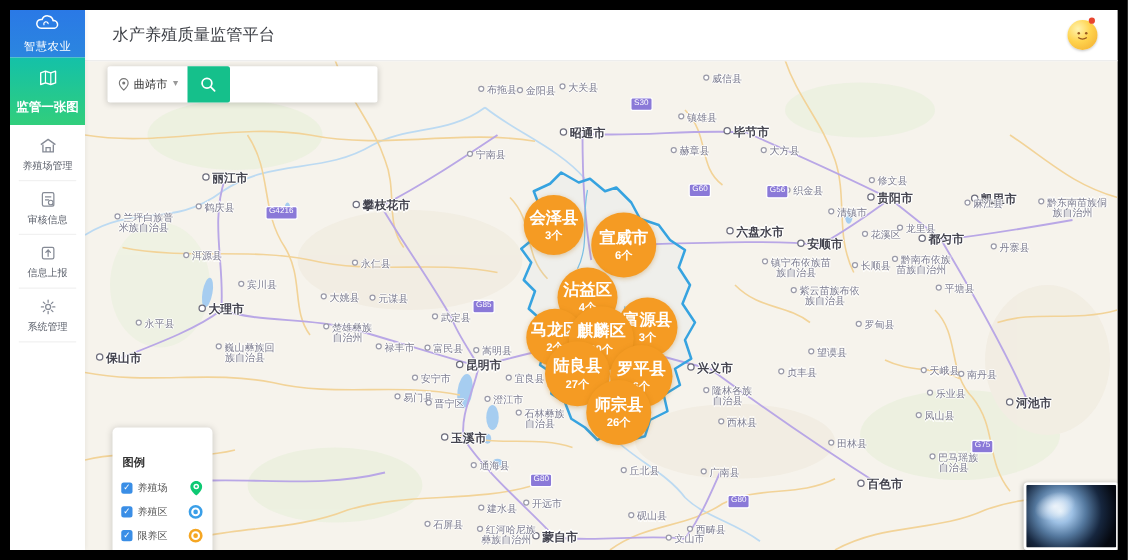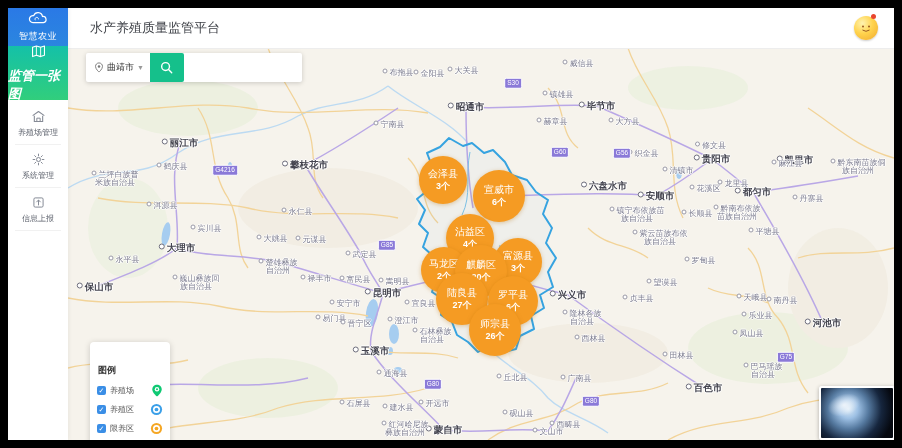--- a/index.html
+++ b/index.html
@@ -5,21 +5,21 @@
   html,body{margin:0;padding:0;background:#000;}
   body{font-family:"Liberation Sans","DejaVu Sans",sans-serif;}
   .screen{position:relative;width:902px;height:448px;background:#000;overflow:hidden;}
   .ui{position:absolute;left:8px;top:8px;width:886px;height:432px;background:#fff;overflow:hidden;}
 
   
   .sidebar{position:absolute;left:0;top:0;width:60px;height:432px;background:#fff;box-shadow:1px 0 4px rgba(0,0,0,.06);z-index:30;}
   .logo{height:38px;background:linear-gradient(180deg,#2a79e6 0%,#2b86df 100%);display:flex;flex-direction:column;align-items:center;justify-content:center;gap:1px;}
   .logo-label{color:#fff;font-size:9px;font-weight:normal;letter-spacing:.5px;}
   .nav-active{height:54px;background:linear-gradient(180deg,#14c1a8 0%,#31ce7c 100%);display:flex;flex-direction:column;align-items:center;justify-content:center;gap:3px;cursor:pointer;}
-  .nav-active .nav-lbl{color:#fff;font-size:13px;font-weight:bold;font-style:italic;}
+  .nav-active .nav-lbl{color:#fff;font-size:10px;font-weight:bold;}
   #nav-list{padding-top:2px;}
   .nav-item{height:42px;margin:0 7px;display:flex;flex-direction:column;align-items:center;justify-content:center;gap:3px;border-bottom:1px solid #f1f1f1;cursor:pointer;}
   .nav-item .nav-lbl{font-size:8px;color:#5a5f6a;white-space:nowrap;}
   .nav-ico{display:flex;align-items:center;justify-content:center;}
 
   
   .header{position:absolute;left:60px;top:0;right:0;height:40px;background:#fff;border-bottom:1px solid #ededed;display:flex;align-items:center;z-index:25;}
   .page-title{margin-left:22px;font-size:13px;color:#3c3f45;}
   .avatar{position:absolute;right:16px;top:8px;width:24px;height:24px;border-radius:50%;background:radial-gradient(circle at 35% 30%,#fff3b0 0%,#ffd34d 45%,#f0a92e 100%);box-shadow:0 1px 2px rgba(0,0,0,.2);cursor:pointer;}
   .avatar-dot{position:absolute;right:2px;top:-2px;width:5px;height:5px;border-radius:50%;background:#e8452f;}
@@ -27,21 +27,21 @@
   
   .map{position:absolute;left:60px;top:40px;width:826px;height:392px;background:#f6f3ec;overflow:hidden;}
   .map svg.base{position:absolute;left:0;top:0;}
   .maplabel{position:absolute;transform:translate(-50%,-50%);white-space:nowrap;font-size:8px;color:#7b7b8e;
     text-shadow:0 1px 0 #fff,0 -1px 0 #fff,1px 0 0 #fff,-1px 0 0 #fff;z-index:2;pointer-events:none;}
   .maplabel.major{font-size:9.5px;font-weight:bold;color:#44444f;}
   .ldot{display:inline-block;width:3px;height:3px;border:1px solid #9a9aa8;border-radius:50%;background:#fff;margin-right:2px;vertical-align:1px;}
   .major .ldot{width:4px;height:4px;border-color:#6d6d7c;}
   .badge{position:absolute;transform:translate(-50%,-50%);background:#8a79d8;border:1px solid #fff;color:#fff;font-size:6.5px;line-height:1;padding:1px 2px;border-radius:2px;z-index:3;pointer-events:none;}
   .marker{position:absolute;border-radius:50%;background:#f59b23;box-shadow:0 1px 4px rgba(180,110,0,.35);color:#fff;display:flex;flex-direction:column;align-items:center;justify-content:center;line-height:1.25;z-index:6;cursor:pointer;}
-  .marker .mname{font-size:10px;font-weight:normal;}
+  .marker .mname{font-size:13px;font-weight:bold;}
   .marker .mcount{font-size:9px;font-weight:bold;}
 
   
   .searchbar{position:absolute;left:18px;top:5px;width:216px;height:29px;background:#fff;border-radius:2px;box-shadow:0 1px 5px rgba(0,0,0,.18);display:flex;align-items:center;z-index:12;}
   .city-sel{display:flex;align-items:center;gap:3px;padding:0 6px 0 8px;cursor:pointer;height:100%;}
   .city-name{font-size:9px;color:#333;}
   .chev{font-size:7px;color:#999;}
   .search-input{flex:1;border:0;outline:0;font-size:8px;color:#333;min-width:0;height:100%;background:transparent;}
   .search-input::placeholder{color:#bfc3cc;}
   .search-btn{width:34px;height:29px;border:0;background:#15c08b;border-radius:0 2px 2px 0;display:flex;align-items:center;justify-content:center;cursor:pointer;}
@@ -92,34 +92,45 @@
                 <path d="M2,8 L9,3 L16,8" stroke="#868b96" fill="none" stroke-width="1.3" stroke-linejoin="round"></path>
                 <path d="M4,8 V15 H14 V8" stroke="#868b96" fill="none" stroke-width="1.3"></path>
                 <path d="M7,15 V11 H11 V15" stroke="#868b96" fill="none" stroke-width="1.2"></path>
               </svg>
             </span>
             <span class="nav-lbl">养殖场管理</span>
           </div>
           <div class="nav-item">
             <span class="nav-ico">
               <svg viewBox="0 0 18 18" width="15" height="15">
-                <circle cx="9" cy="9" r="2.4" stroke="#868b96" fill="none" stroke-width="1.2"></circle>
-                <path d="M9,2.5 V4.6 M9,13.4 V15.5 M2.5,9 H4.6 M13.4,9 H15.5 M4.4,4.4 L5.9,5.9 M12.1,12.1 L13.6,13.6 M13.6,4.4 L12.1,5.9 M5.9,12.1 L4.4,13.6" stroke="#868b96" stroke-width="1.2" stroke-linecap="round"></path>
+                <rect x="3.5" y="2.5" width="11" height="13" rx="1.5" stroke="#868b96" fill="none" stroke-width="1.2"></rect>
+                <path d="M6,6.5 H12 M6,9.5 H10" stroke="#868b96" stroke-width="1.2"></path>
+                <circle cx="11.5" cy="12" r="2.2" stroke="#868b96" fill="none" stroke-width="1.1"></circle>
+                <path d="M13,13.7 L14.6,15.3" stroke="#868b96" stroke-width="1.1"></path>
               </svg>
             </span>
-            <span class="nav-lbl">系统管理</span>
+            <span class="nav-lbl">审核信息</span>
           </div>
           <div class="nav-item">
             <span class="nav-ico">
               <svg viewBox="0 0 18 18" width="15" height="15">
                 <rect x="3.5" y="3.5" width="11" height="11" rx="1.5" stroke="#868b96" fill="none" stroke-width="1.2"></rect>
                 <path d="M9,12 V6.2 M6.8,8.3 L9,6 L11.2,8.3" stroke="#868b96" fill="none" stroke-width="1.2" stroke-linecap="round"></path>
               </svg>
             </span>
             <span class="nav-lbl">信息上报</span>
+          </div>
+          <div class="nav-item">
+            <span class="nav-ico">
+              <svg viewBox="0 0 18 18" width="15" height="15">
+                <circle cx="9" cy="9" r="2.4" stroke="#868b96" fill="none" stroke-width="1.2"></circle>
+                <path d="M9,2.5 V4.6 M9,13.4 V15.5 M2.5,9 H4.6 M13.4,9 H15.5 M4.4,4.4 L5.9,5.9 M12.1,12.1 L13.6,13.6 M13.6,4.4 L12.1,5.9 M5.9,12.1 L4.4,13.6" stroke="#868b96" stroke-width="1.2" stroke-linecap="round"></path>
+              </svg>
+            </span>
+            <span class="nav-lbl">系统管理</span>
           </div>
         </div>
     </div>
 
     <div class="header">
       <span class="page-title">水产养殖质量监管平台</span>
       <div class="avatar">
         <svg width="24" height="24" viewBox="0 0 24 24">
             <circle cx="9" cy="10.5" r="1" fill="#9a5a20"></circle>
             <circle cx="15" cy="10.5" r="1" fill="#9a5a20"></circle>
@@ -255,21 +266,21 @@
           <span class="maplabel" style="left: 680px; top: 285px;"><span class="ldot"></span>凤山县</span>
           <span class="maplabel" style="left: 610px; top: 307px;"><span class="ldot"></span>田林县</span>
           <span class="maplabel" style="left: 522px; top: 290px;"><span class="ldot"></span>西林县</span>
           <span class="maplabel" style="left: 508px; top: 330px;"><span class="ldot"></span>广南县</span>
           <span class="maplabel" style="left: 444px; top: 329px;"><span class="ldot"></span>丘北县</span>
           <span class="maplabel" style="left: 450px; top: 365px;"><span class="ldot"></span>砚山县</span>
           <span class="maplabel" style="left: 480px; top: 383px;"><span class="ldot"></span>文山市</span>
           <span class="maplabel" style="left: 497px; top: 376px;"><span class="ldot"></span>西畴县</span>
           <span class="maplabel" style="left: 366px; top: 355px;"><span class="ldot"></span>开远市</span>
           <span class="maplabel" style="left: 330px; top: 359px;"><span class="ldot"></span>建水县</span>
-          <span class="maplabel" style="left: 287px; top: 355px;"><span class="ldot"></span>石屏县</span>
+          <span class="maplabel" style="left: 287px; top: 372px;"><span class="ldot"></span>石屏县</span>
           <span class="maplabel" style="left: 324px; top: 325px;"><span class="ldot"></span>通海县</span>
           <span class="maplabel" style="left: 335px; top: 272px;"><span class="ldot"></span>澄江市</span>
           <span class="maplabel" style="left: 352px; top: 255px;"><span class="ldot"></span>宜良县</span>
           <span class="maplabel" style="left: 326px; top: 233px;"><span class="ldot"></span>嵩明县</span>
           <span class="maplabel" style="left: 287px; top: 231px;"><span class="ldot"></span>富民县</span>
           <span class="maplabel" style="left: 293px; top: 206px;"><span class="ldot"></span>武定县</span>
           <span class="maplabel" style="left: 248px; top: 230px;"><span class="ldot"></span>禄丰市</span>
           <span class="maplabel" style="left: 277px; top: 255px;"><span class="ldot"></span>安宁市</span>
           <span class="maplabel" style="left: 263px; top: 270px;"><span class="ldot"></span>易门县</span>
           <span class="maplabel" style="left: 288px; top: 275px;"><span class="ldot"></span>晋宁区</span>

